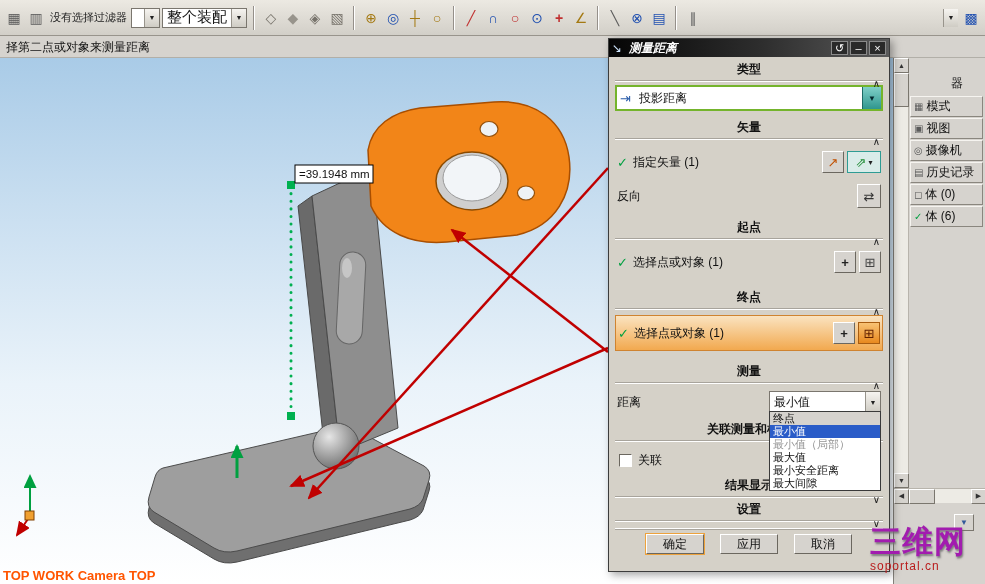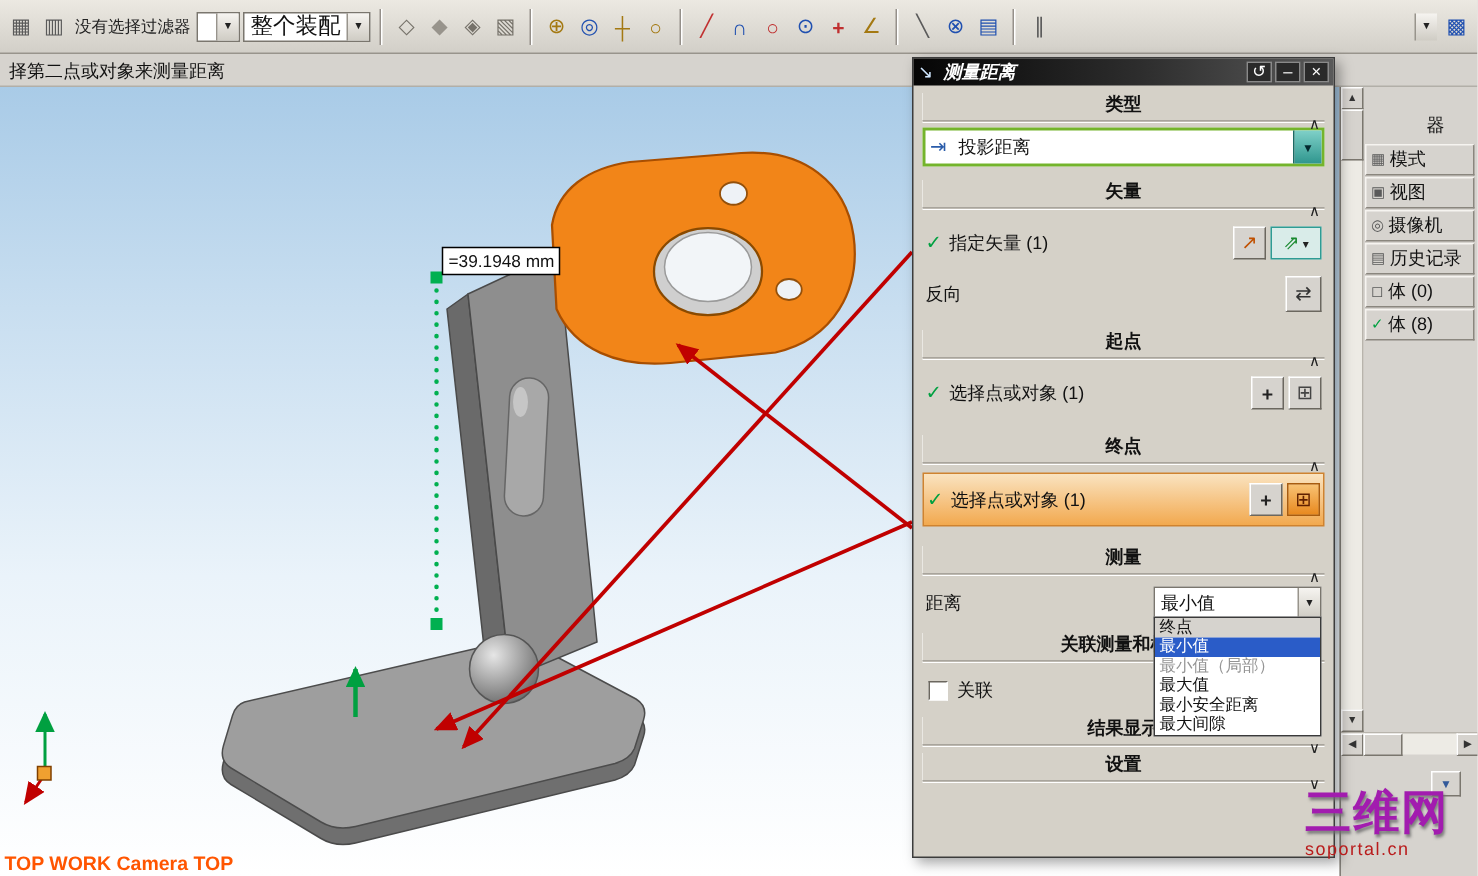--- a/index.html
+++ b/index.html
@@ -319,20 +319,25 @@
 
       <div class="sec-h" style="margin-top:6px">
         <span>结果显示</span>
         <span class="chev">∨</span>
       </div>
       <div class="sec-h" style="margin-top:4px">
         <span>设置</span>
         <span class="chev">∨</span>
       </div>
 
+      <div class="btn-row" style="margin-top:8px">
+        <span class="dlg-btn ok">确定</span>
+        <span class="dlg-btn">应用</span>
+        <span class="dlg-btn">取消</span>
+      </div>
 
       <div class="dropdown-list">
         <div class="dd-item hdr">终点</div>
         <div class="dd-item sel">最小值</div>
         <div class="dd-item dis">最小值（局部）</div>
         <div class="dd-item">最大值</div>
         <div class="dd-item">最小安全距离</div>
         <div class="dd-item">最大间隙</div>
       </div>
 
@@ -363,21 +368,21 @@
         <div class="rp-row">
           <span class="ric">▤</span>
           <span>历史记录</span>
         </div>
         <div class="rp-row">
           <span class="ric">◻</span>
           <span>体 (0)</span>
         </div>
         <div class="rp-row">
           <span class="ric green">✓</span>
-          <span>体 (8)</span>
+          <span>体 (6)</span>
         </div>
       </div>
     </div>
     <div class="rp-hscroll">
       <span class="scroll-btn">◀</span>
       <span class="rp-hthumb"></span>
       <span class="rp-hspacer"></span>
       <span class="scroll-btn">▶</span>
     </div>
     <div class="rp-downbox">

